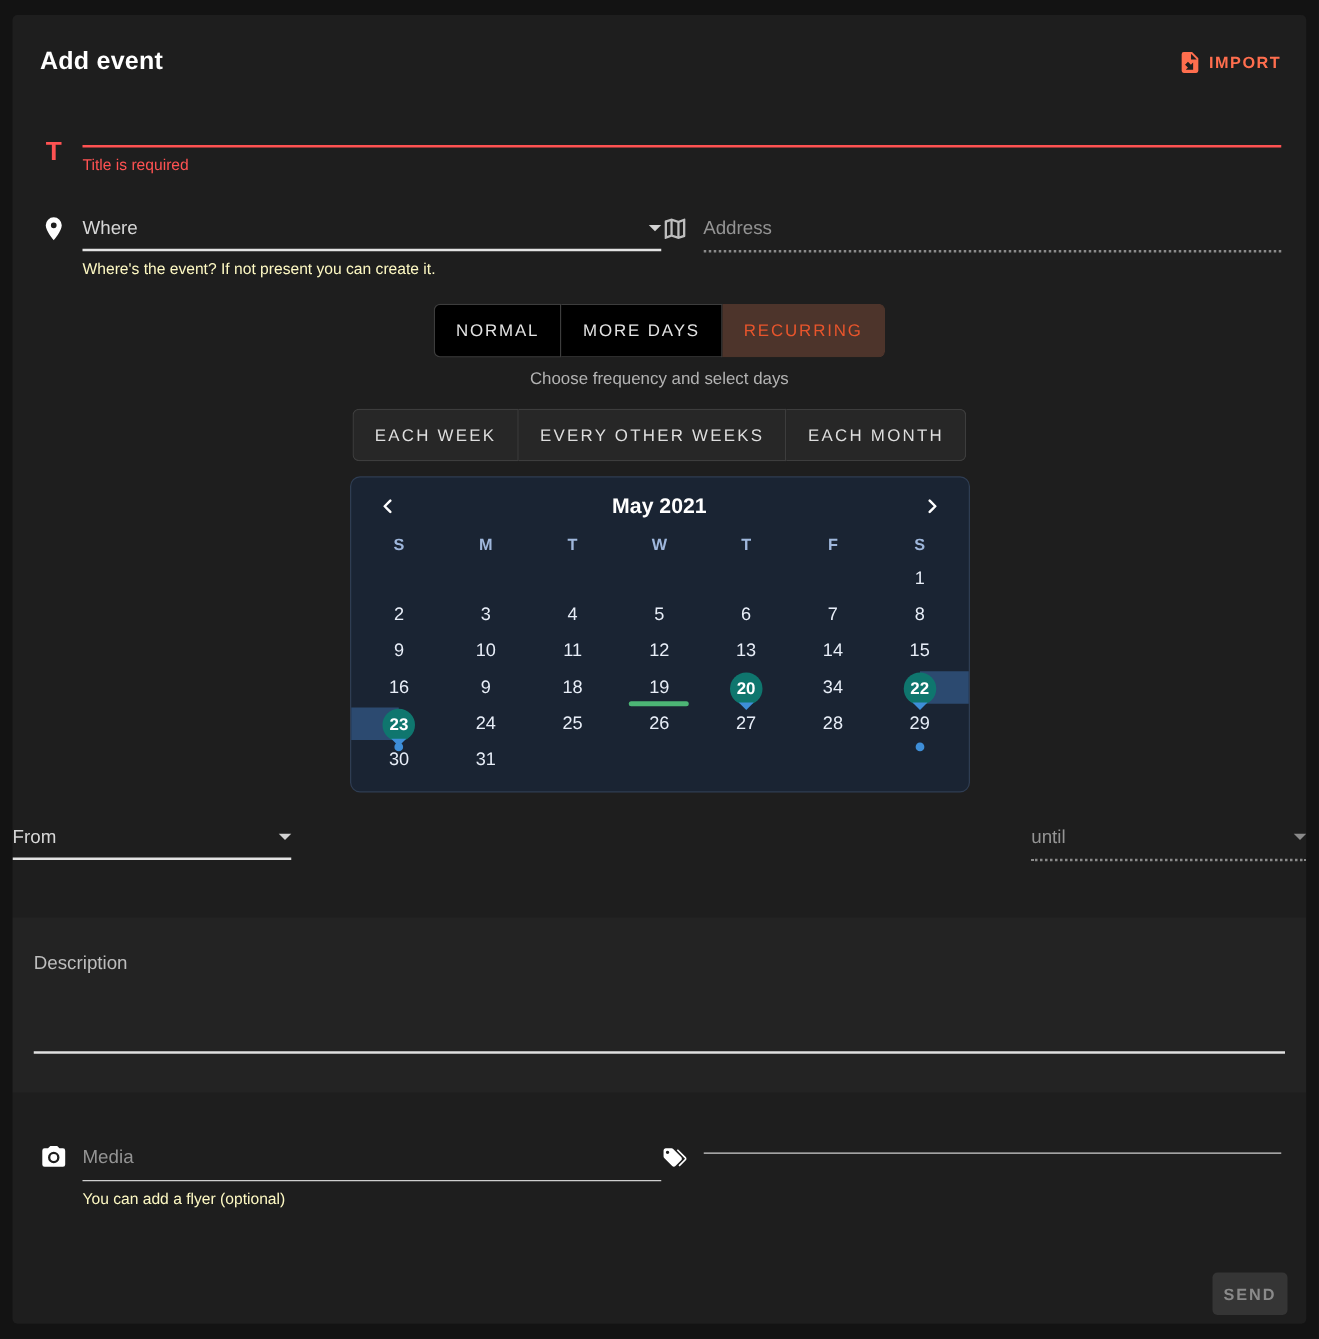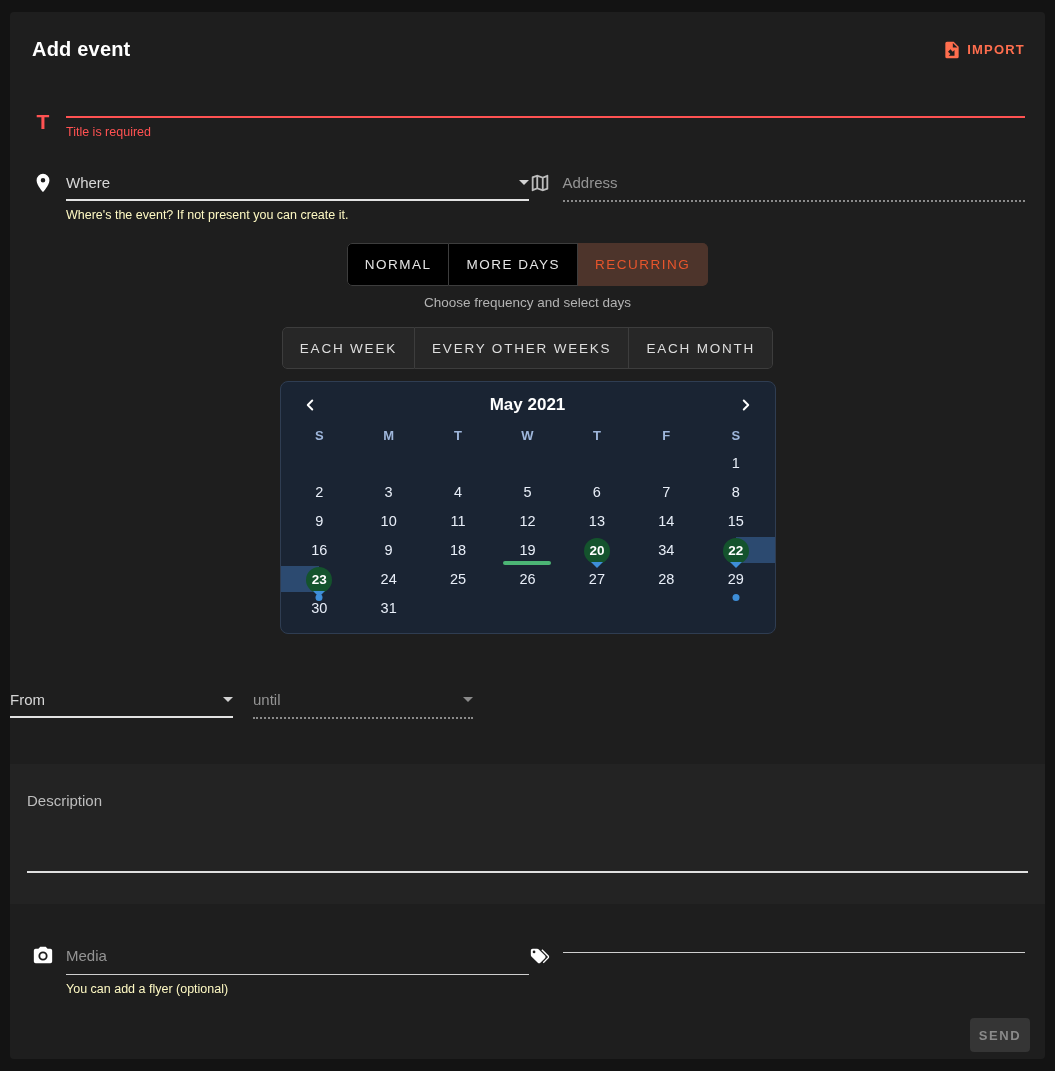--- a/index.html
+++ b/index.html
@@ -92,34 +92,34 @@
   .cal-header { display:flex; align-items:center; height:32px; padding:0 12px; }
   .cal-nav { background:none; border:none; cursor:pointer; padding:0 4px; display:flex; align-items:center; }
   .cal-nav svg { width:18px; height:18px; stroke:#ffffff; stroke-width:2.6; fill:none; stroke-linecap:round; stroke-linejoin:round; }
   .cal-title { flex:1; text-align:center; color:#ffffff; font-weight:bold; font-size:17px; }
   .cal-weekdays { display:flex; height:26px; margin-top:2px; }
   .cal-weekdays span { flex:1; text-align:center; color:#9fb7dc; font-size:13px; font-weight:bold; line-height:26px; }
   .cal-row { display:flex; position:relative; height:29px; }
   .cal-cell { flex:1; position:relative; display:flex; align-items:center; justify-content:center; font-size:14.5px; color:#e8eef8; }
   .cal-cell .num { position:relative; z-index:2; line-height:1; }
   .num.balloon {
-    width:26px; height:26px; background:#14532d; border-radius:50%;
+    width:26px; height:26px; background:#0f766e; border-radius:50%;
     display:flex; align-items:center; justify-content:center;
     color:#ffffff; font-weight:bold; font-size:13.5px;
   }
   .num.balloon::after {
     content:''; position:absolute; bottom:-4px; left:50%; transform:translateX(-50%);
     border-left:6px solid transparent; border-right:6px solid transparent; border-top:6px solid #3e8ed8;
   }
   .cal-band { position:absolute; top:1px; height:26px; background:#2c4a70; z-index:1; }
   .today-bar { position:absolute; bottom:0; left:50%; transform:translateX(-50%); width:48px; height:4px; border-radius:2px; background:#4cb575; z-index:2; }
   .event-dot { position:absolute; bottom:-7px; left:50%; transform:translateX(-50%); width:7px; height:7px; border-radius:50%; background:#3e8ed8; z-index:3; }
 
   
-  .time-row { display:flex; justify-content:flex-start; gap:20px; margin-top:54px; }
+  .time-row { display:flex; justify-content:space-between; gap:4px; margin-top:24px; }
   .time-col-from { width:223px; }
   .time-col-until { width:220px; }
 
   
   .desc-panel { margin-top:45px; background:#232323; height:140px; padding:28px 17px 0; }
   .desc-label { font-size:15px; color:#bdbdbd; }
   .desc-underline { border-bottom:2px solid #e0e0e0; margin-top:62px; }
 
   
   .send-btn {

